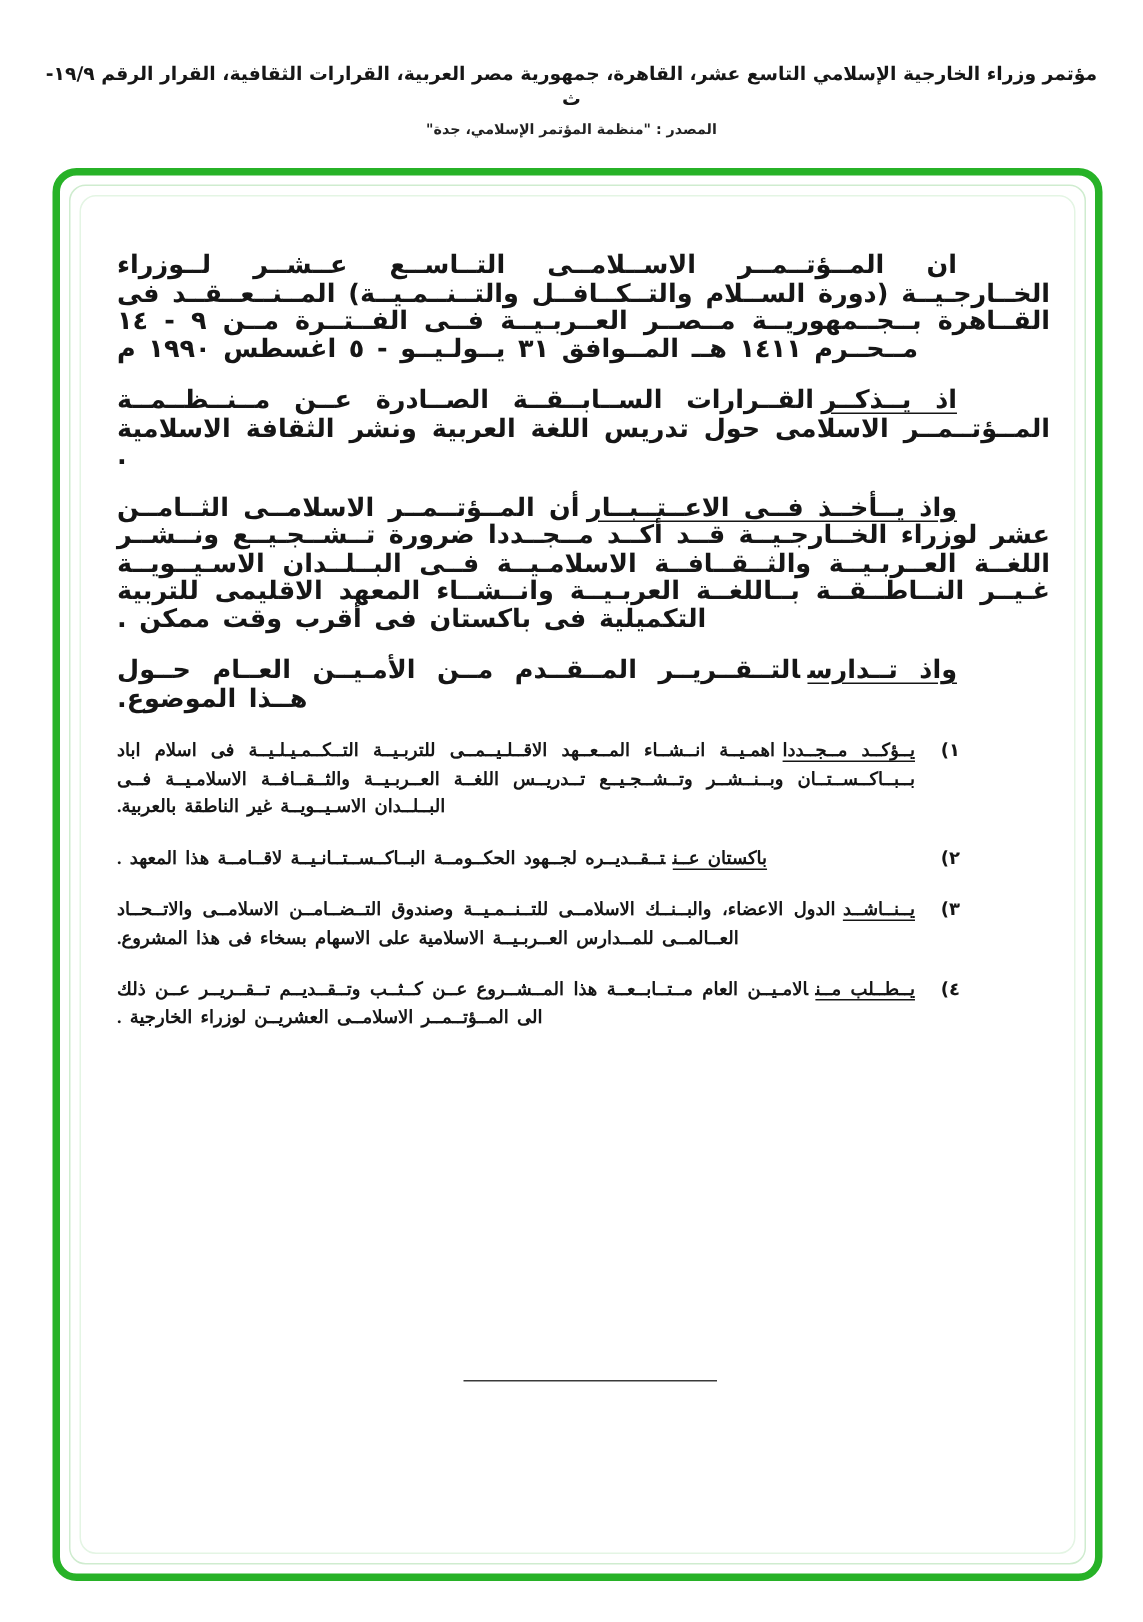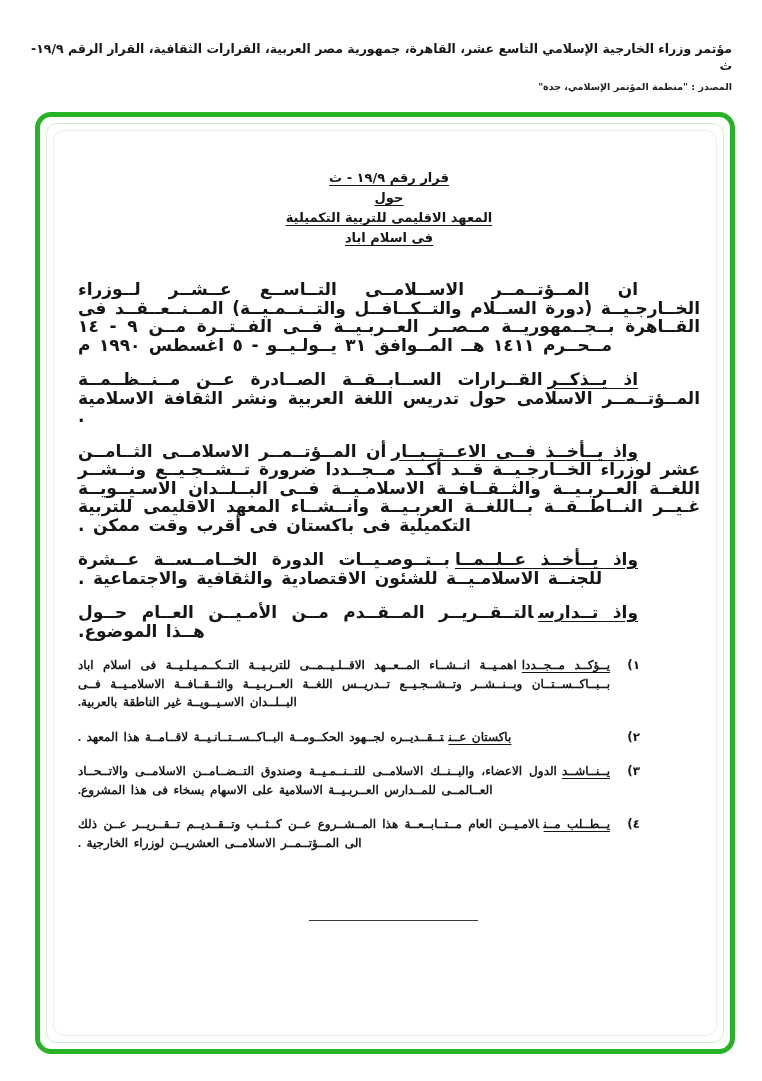--- a/index.html
+++ b/index.html
@@ -2,21 +2,21 @@
 <html lang="ar"><head>
 <meta charset="utf-8">
 <style>
   html,body{margin:0;padding:0;}
   body{
     width:762px;height:1081px;position:relative;background:#ffffff;
     font-family:"DejaVu Sans",sans-serif;color:#161616;overflow:hidden;
   }
   .header{
     position:absolute;top:40px;left:30px;right:30px;
-    direction:rtl;
+    direction:rtl;text-align:center;
   }
   .h1{font-size:12.5px;font-weight:bold;line-height:17px;}
   .h2{font-size:9.5px;font-weight:bold;margin-top:7px;color:#222;}
   .frame{
     position:absolute;left:35px;top:112px;width:690px;height:932px;
     border:5px solid var(--frame-green,#27b227);border-radius:16px;
   }
   .inner{position:absolute;border-radius:11px;}
   .i1{inset:6px;border:1px solid #cfeccf;}
   .i2{inset:13px;border:1px solid #e4f5e4;}
@@ -60,35 +60,28 @@
   <div class="h2">المصدر : "منظمة المؤتمر الإسلامي، جدة"</div>
 </div>
 
 <div class="frame">
   <div class="inner i1"></div>
   <div class="inner i2"></div>
 </div>
 
 <div class="content">
 
-  <div class="title">
-    <div><span class="t-line">قرار رقم ١٩/٩ - ث</span></div>
-    <div><span class="t-line">حول</span></div>
-    <div><span class="t-line">المعهد الاقليمى للتربية التكميلية</span></div>
-    <div><span class="t-line">فى اسلام اباد</span></div>
-  </div>
 
   <p class="para"><span>ان المــؤتــمــر الاســلامــى التــاســع عــشــر لــوزراء الخــارجـيــة (دورة الســلام والتــكــافــل والتــنــمـيــة) المــنــعــقــد فى القــاهرة بــجــمهوريــة مــصــر العــربـيــة فــى الفــتــرة مــن ٩ - ١٤ مــحــرم ١٤١١ هــ المــوافق ٣١ يــولـيــو - ٥ اغسطس ١٩٩٠ م</span></p>
 
   <p class="para"><span class="lead">اذ يــذكــر</span><span>القــرارات الســابــقــة الصــادرة عــن مــنــظــمــة المــؤتــمــر الاسلامى حول تدريس اللغة العربية ونشر الثقافة الاسلامية .</span></p>
 
   <p class="para"><span class="lead">واذ يــأخــذ فــى الاعــتــبــار</span><span>أن المــؤتــمــر الاسلامــى الثــامــن عشر لوزراء الخــارجـيــة قــد أكــد مــجــددا ضرورة تــشــجـيــع ونــشــر اللغــة العــربـيــة والثــقــافــة الاسلامـيــة فــى البــلــدان الاسـيــويــة غـيــر النــاطــقــة بــاللغــة العربـيــة وانــشــاء المعهد الاقليمى للتربية التكميلية فى باكستان فى أقرب وقت ممكن .</span></p>
 
 
-  <p class="para"><span class="lead">واذ يــأخــذ عــلــمــا</span><span>بــتــوصـيــات الدورة الخــامــســة عــشرة للجنــة الاسلامـيــة للشئون الاقتصادية والثقافية والاجتماعية .</span></p>
 
   <p class="para"><span class="lead">واذ تــدارس</span><span>التــقــريــر المــقــدم مــن الأمـيــن العــام حــول هــذا الموضوع.</span></p>
 
   <div class="items">
 
     <div class="item">
       <span class="item-num">١)</span>
       <span class="item-body"><span class="lead">يــؤكــد مــجــددا</span><span>اهمـيــة انــشــاء المــعــهد الاقــلـيــمــى للتربـيــة التــكــمـيـلـيــة فى اسلام اباد بــبــاكــســتــان وبــنــشــر وتــشــجـيــع تــدريــس اللغــة العــربـيــة والثــقــافــة الاسلامـيــة فــى البــلــدان الاسـيــويــة غير الناطقة بالعربية.</span></span>
     </div>
 

